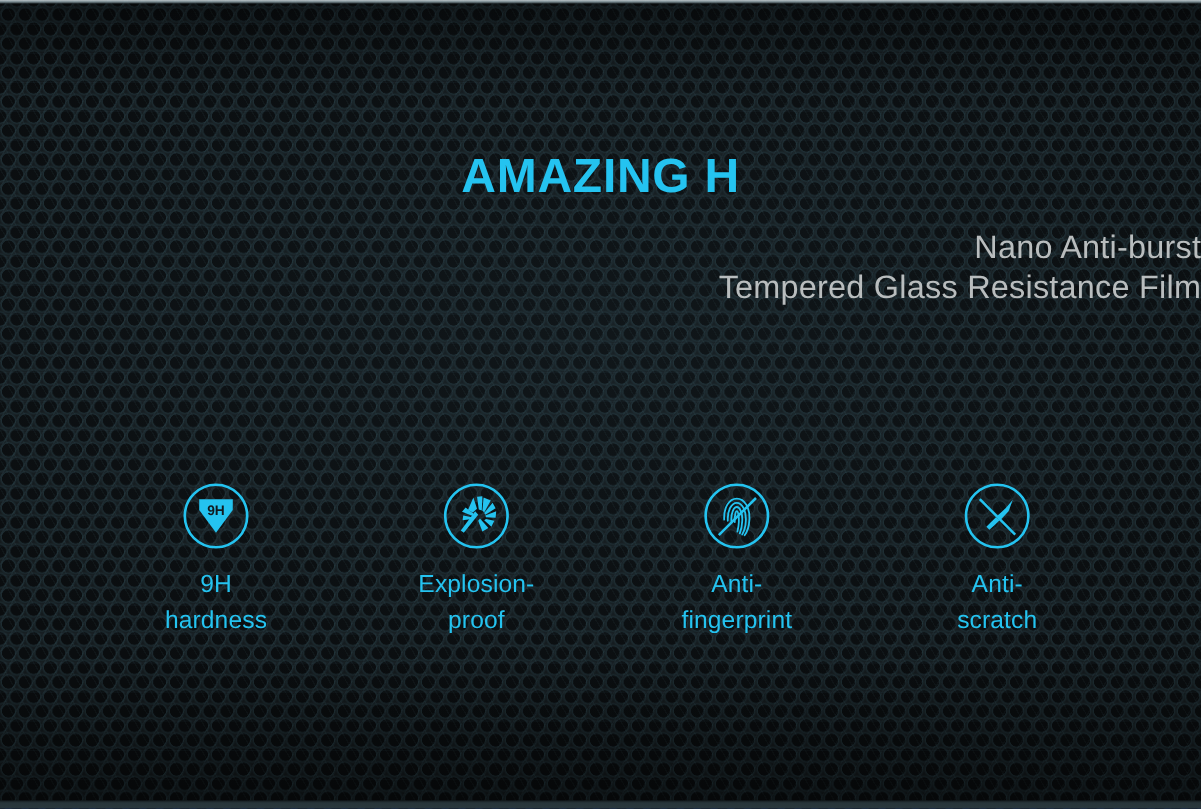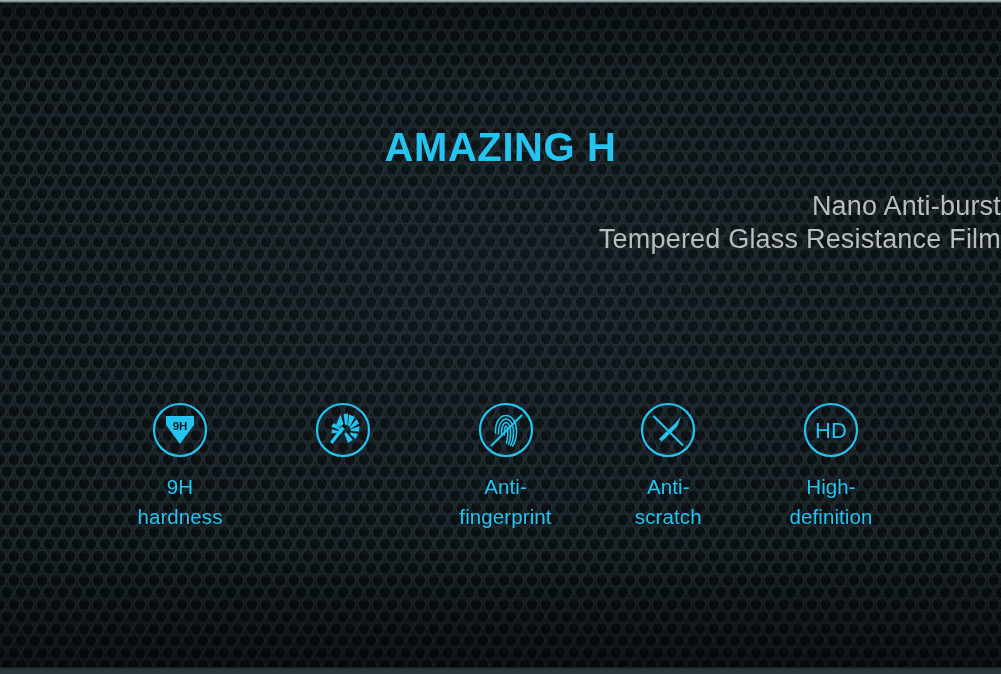--- a/index.html
+++ b/index.html
@@ -165,20 +165,22 @@
           <path d="M28.5 12 L33 11.5 L32.5 23.5 L30 22.5 Z"></path>
           <path d="M34 12.5 L40 15 L34.5 25 L33 23.5 Z"></path>
           <path d="M41.5 17 L44 21.5 L35.5 27 L34.5 25.5 Z"></path>
           <path d="M44.5 24 L44 29.5 L36 29 L35.5 27.5 Z"></path>
           <path d="M43 32 L40.5 37 L34.5 31.5 L36 30.5 Z"></path>
           <path d="M19 21 L16 24.5 L25 28 L25.5 26 Z"></path>
           <path d="M17 27.5 L16.5 31.5 L24.5 30.5 L24.5 29 Z"></path>
           <path d="M31 30 L38 38 L33 41 L29.5 32 Z"></path>
         </g>
       </svg>
+      <div class="feature-label">Explosion-
+proof</div>
     </div>
 
     <div class="feature">
       <svg class="icon-ring" viewBox="0 0 56 56">
         <circle cx="28" cy="28" r="26" fill="none" stroke="#24c3f0" stroke-width="2.2"></circle>
         <g fill="none" stroke="#24c3f0" stroke-width="1.5" stroke-linecap="round">
           <path d="M17.5 31 C17 21 21.5 13.5 28 13.5 C34.5 13.5 39 21 38.5 31 C38.2 37 36.5 41.5 34.5 44"></path>
           <path d="M20.5 32 C20 23.5 23.5 17 28 17 C32.5 17 36 23.5 35.5 32 C35.3 37.5 34 41 32.5 43.5"></path>
           <path d="M23.5 32.5 C23 25.5 25.5 20.5 28 20.5 C30.5 20.5 33 25.5 32.5 32.5 C32.3 37 31.5 40 30.5 42.5"></path>
           <path d="M26.3 33 C26 28 27 24 28 24 C29 24 30 28 29.7 33 C29.6 36.5 29 39 28.5 41"></path>
@@ -193,23 +195,15 @@
       <svg class="icon-ring" viewBox="0 0 56 56">
         <circle cx="28" cy="28" r="26" fill="none" stroke="#24c3f0" stroke-width="2.2"></circle>
         <path d="M41 14.5 L37.5 24 L30.5 31.5 L27.5 28.5 L35 21.5 Z" fill="#24c3f0"></path>
         <path d="M27 29 L22.5 33.5 L19 37 L21.5 39.5 L25.5 36 L30 31.5 Z" fill="#24c3f0"></path>
         <line x1="13.5" y1="14" x2="43" y2="43.5" stroke="#24c3f0" stroke-width="2.1"></line>
       </svg>
       <div class="feature-label">Anti-
 scratch</div>
     </div>
 
-    <div class="feature">
-      <svg class="icon-ring" viewBox="0 0 56 56">
-        <circle cx="28" cy="28" r="26" fill="none" stroke="#24c3f0" stroke-width="2.2"></circle>
-        <text x="28" y="35.5" text-anchor="middle" font-family="Liberation Sans, sans-serif" font-size="22" fill="#24c3f0">HD</text>
-      </svg>
-      <div class="feature-label">High-
-definition</div>
-    </div>
 
   </div>
 </div>
 
 </body></html>

